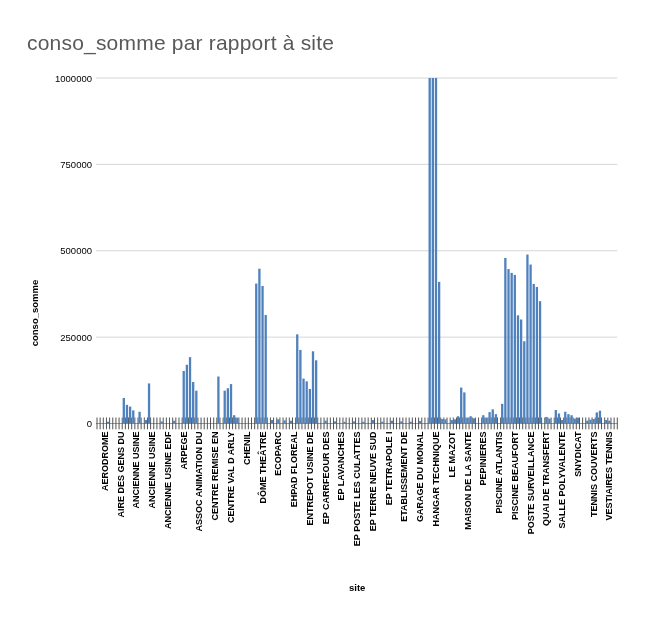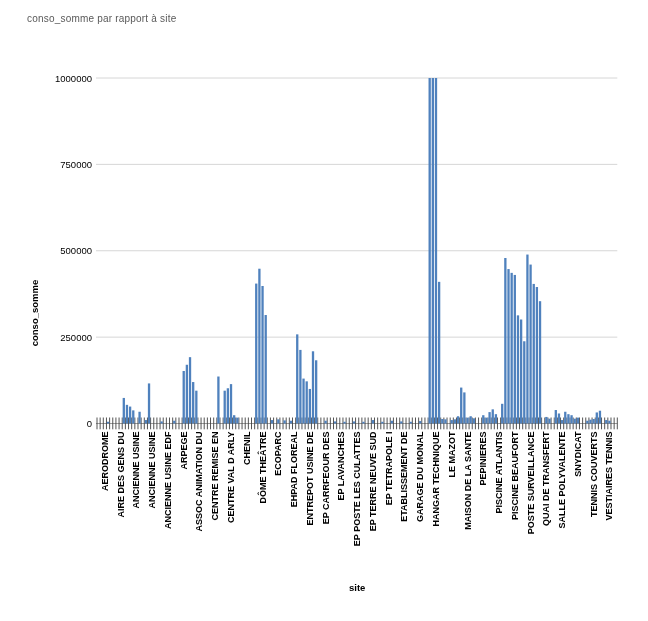--- a/index.html
+++ b/index.html
@@ -13,22 +13,22 @@
   }
   .chart-wrap {
     position: relative;
     width: 648px;
     height: 621px;
     background: #ffffff;
   }
   .chart-title {
     position: absolute;
     left: 27px;
-    top: 13px;
-    font-size: 10px;
+    top: 31px;
+    font-size: 21px;
     font-weight: 400;
     letter-spacing: 0.2px;
     white-space: nowrap;
   }
   svg.plot {
     position: absolute;
     left: 0;
     top: 0;
   }
   svg text {

